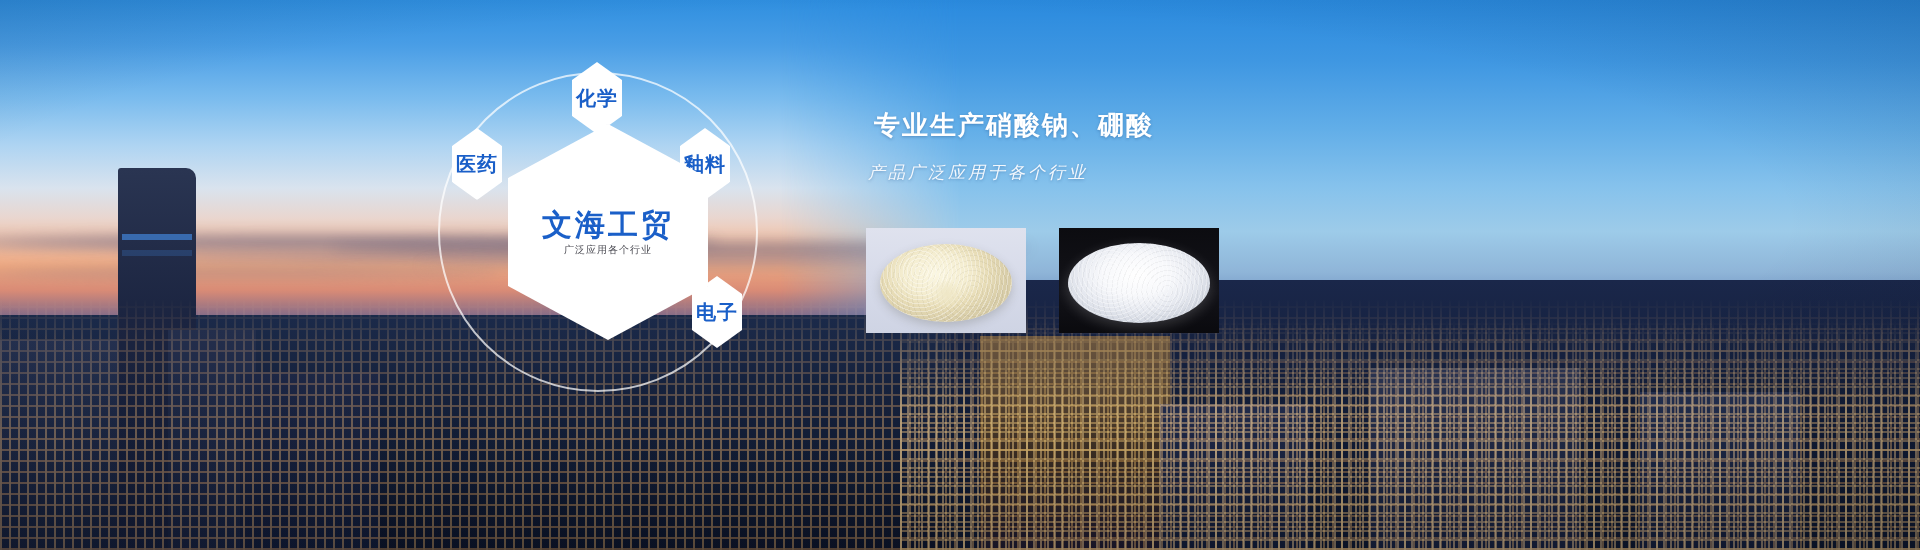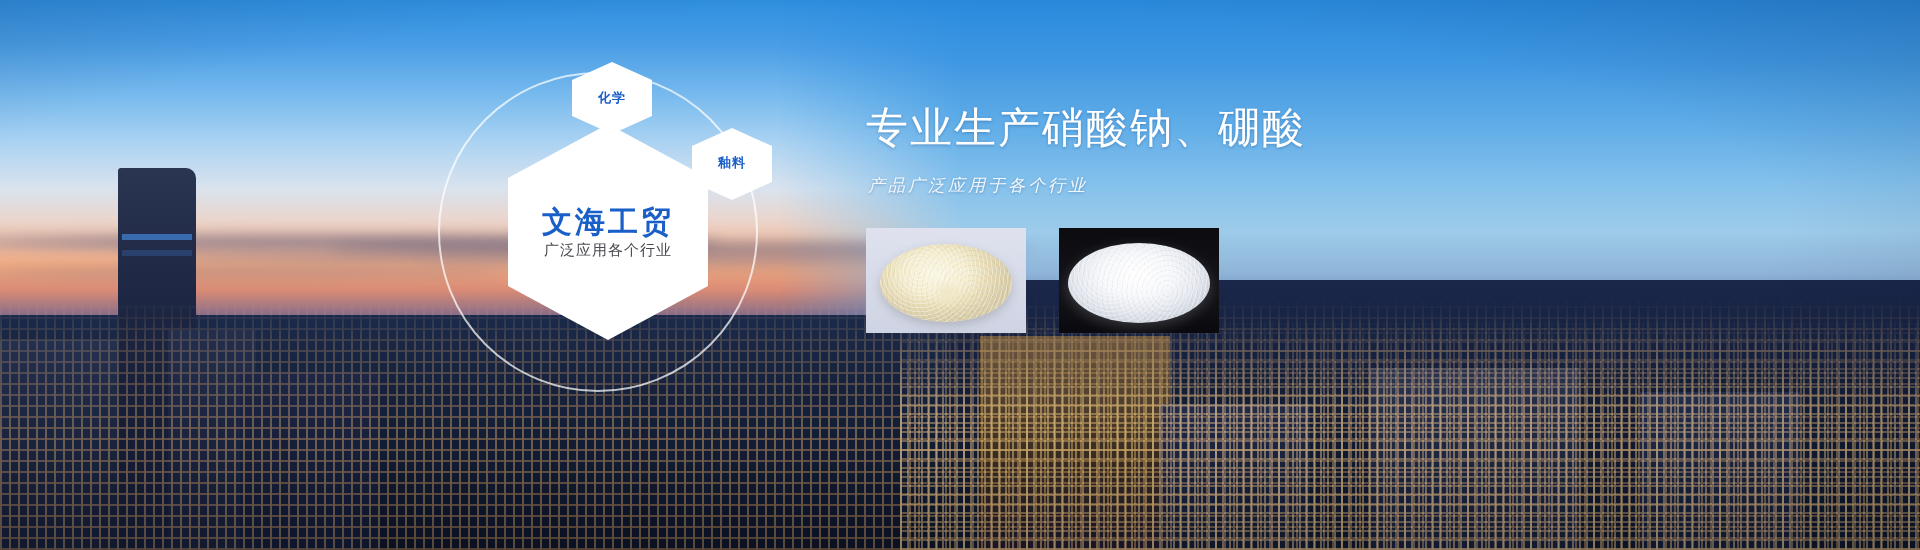--- a/index.html
+++ b/index.html
@@ -155,40 +155,40 @@
   }
   .hex{
     position:absolute;
     background:#fff;
     clip-path:polygon(50% 0%,100% 25%,100% 75%,50% 100%,0% 75%,0% 25%);
     display:flex;align-items:center;justify-content:center;
     color:#1a5fc8;font-weight:700;letter-spacing:1px;
     text-align:center;line-height:1.05;
     box-shadow:0 2px 10px rgba(20,50,100,.18);
   }
-  .hex-sm{width:80px;height:72px;font-size:13px;}
+  .hex-sm{width:50px;height:72px;font-size:20px;}
   .hex-center{
     width:200px;height:216px;left:78px;top:104px;
     flex-direction:column;gap:4px;
   }
   .hex-center .title{font-size:30px;font-weight:700;color:#1a5fc8;letter-spacing:3px;}
-  .hex-center .sub{font-size:15px;font-weight:400;color:#4a4a52;letter-spacing:1px;}
+  .hex-center .sub{font-size:10px;font-weight:400;color:#4a4a52;letter-spacing:1px;}
 
   .h-chem   {left:142px; top:42px;}
-  .h-glaze  {left:262px; top:108px;font-family:Liberation Mono, monospace;}
+  .h-glaze  {left:250px; top:108px;}
   .h-elec   {left:262px; top:256px;}
   .h-metal  {left:142px; top:337px;}
   .h-glass  {left:22px;  top:256px;}
   .h-med    {left:22px;  top:108px;}
 
   
   .copy{position:absolute;left:866px;top:100px;width:560px;}
   .headline{
-    font-size:42px;font-weight:400;color:#ffffff;letter-spacing:2px;
-    text-shadow:0 1px 3px rgba(20,60,120,.35);margin:0;
+    font-size:26px;font-weight:700;color:#ffffff;letter-spacing:2px;
+    text-shadow:0 1px 3px rgba(20,60,120,.35);margin:8px;
   }
   .subline{
     font-size:13.5px;color:#eaf3fb;letter-spacing:.2px;margin:9px 0 0 2px;
     text-shadow:0 1px 2px rgba(20,60,120,.3);
   }
   .tagline{
     font-size:17px;color:#f3f8fd;letter-spacing:3px;margin:18px 0 16px 2px;
     font-style:italic;font-family:"Liberation Serif","DejaVu Serif",serif;
     text-shadow:0 1px 3px rgba(20,60,120,.35);
   }
@@ -266,20 +266,26 @@
 
   <div class="graphic">
     <div class="ring"></div>
 
     <div class="hex hex-sm h-chem">
       <span>化学</span>
     </div>
     <div class="hex hex-sm h-glaze">
       <span>釉料</span>
     </div>
+    <div class="hex hex-sm h-elec">
+      <span>电子</span>
+    </div>
+    <div class="hex hex-sm h-med">
+      <span>医药</span>
+    </div>
 
     <div class="hex hex-center">
       <span class="title">文海工贸</span>
       <span class="sub">广泛应用各个行业</span>
     </div>
   </div>
 
   <div class="copy">
     <h1 class="headline">专业生产硝酸钠、硼酸</h1>
     <p class="tagline">产品广泛应用于各个行业</p>

